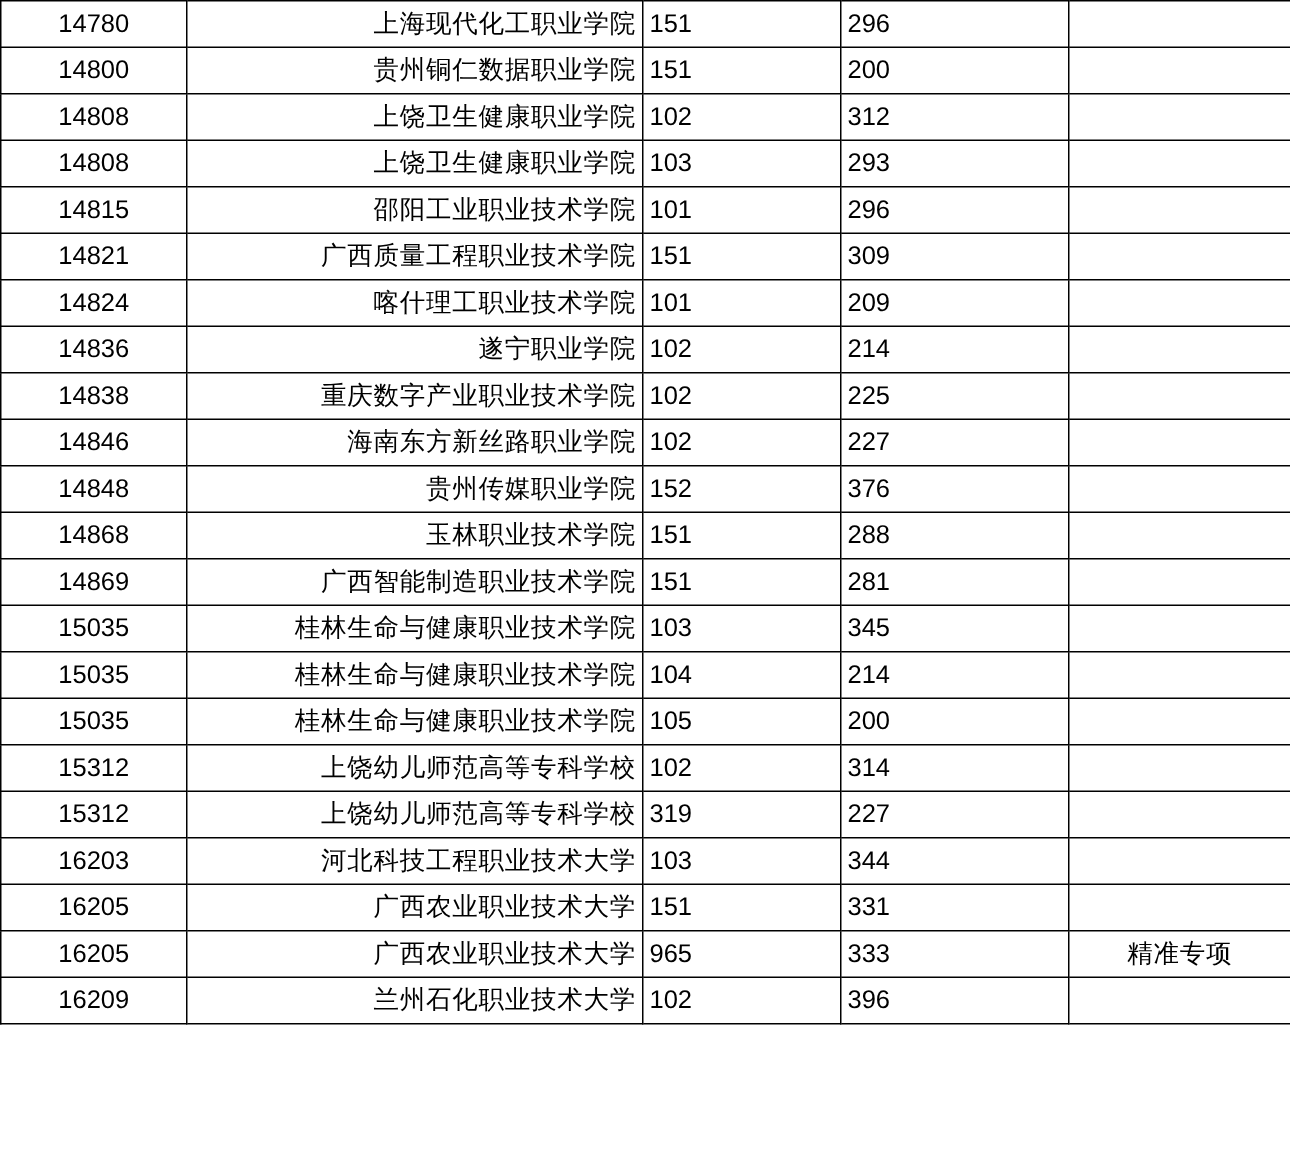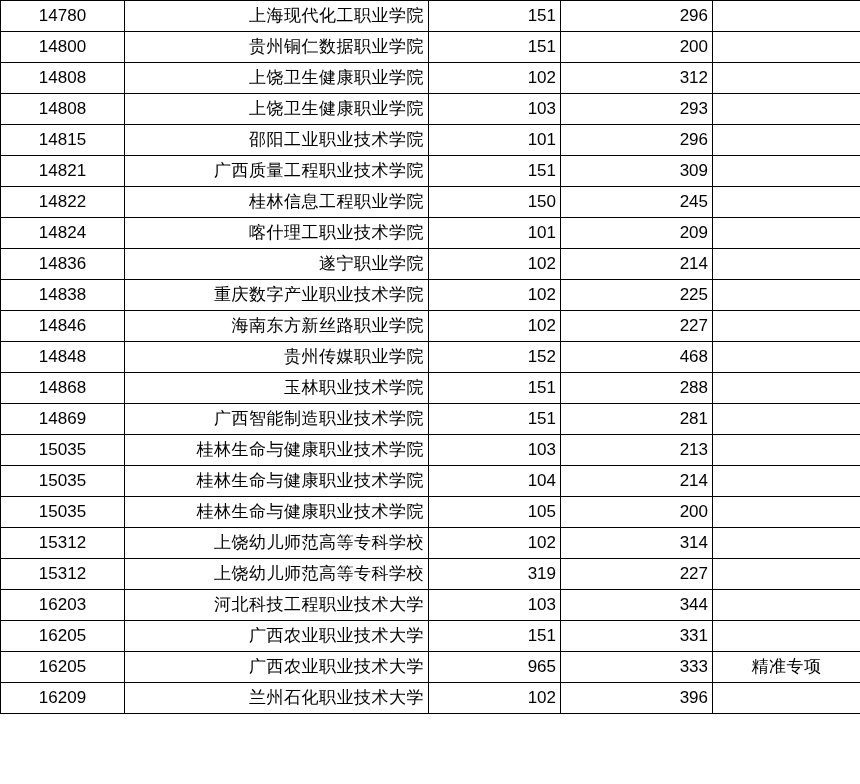--- a/index.html
+++ b/index.html
@@ -43,21 +43,21 @@
   td.code {
     text-align: center;
     font-size: 18px;
   }
   td.name {
     text-align: right;
     font-size: 17px;
     letter-spacing: 0.5px;
   }
   td.num {
-    text-align: right;
+    text-align: left;
     font-size: 18px;
   }
   td.note {
     text-align: center;
     font-size: 17px;
     padding-left: 8px;
     letter-spacing: 0.5px;
   }
   
   table.data-table tr:first-child td {
@@ -113,27 +113,20 @@
         <td class="note"></td>
       </tr>
       <tr>
         <td class="code">14821</td>
         <td class="name">广西质量工程职业技术学院</td>
         <td class="num">151</td>
         <td class="num">309</td>
         <td class="note"></td>
       </tr>
       <tr>
-        <td class="code">14822</td>
-        <td class="name">桂林信息工程职业学院</td>
-        <td class="num">150</td>
-        <td class="num">245</td>
-        <td class="note"></td>
-      </tr>
-      <tr>
         <td class="code">14824</td>
         <td class="name">喀什理工职业技术学院</td>
         <td class="num">101</td>
         <td class="num">209</td>
         <td class="note"></td>
       </tr>
       <tr>
         <td class="code">14836</td>
         <td class="name">遂宁职业学院</td>
         <td class="num">102</td>
@@ -151,42 +144,42 @@
         <td class="code">14846</td>
         <td class="name">海南东方新丝路职业学院</td>
         <td class="num">102</td>
         <td class="num">227</td>
         <td class="note"></td>
       </tr>
       <tr>
         <td class="code">14848</td>
         <td class="name">贵州传媒职业学院</td>
         <td class="num">152</td>
-        <td class="num">468</td>
+        <td class="num">376</td>
         <td class="note"></td>
       </tr>
       <tr>
         <td class="code">14868</td>
         <td class="name">玉林职业技术学院</td>
         <td class="num">151</td>
         <td class="num">288</td>
         <td class="note"></td>
       </tr>
       <tr>
         <td class="code">14869</td>
         <td class="name">广西智能制造职业技术学院</td>
         <td class="num">151</td>
         <td class="num">281</td>
         <td class="note"></td>
       </tr>
       <tr>
         <td class="code">15035</td>
         <td class="name">桂林生命与健康职业技术学院</td>
         <td class="num">103</td>
-        <td class="num">213</td>
+        <td class="num">345</td>
         <td class="note"></td>
       </tr>
       <tr>
         <td class="code">15035</td>
         <td class="name">桂林生命与健康职业技术学院</td>
         <td class="num">104</td>
         <td class="num">214</td>
         <td class="note"></td>
       </tr>
       <tr>

